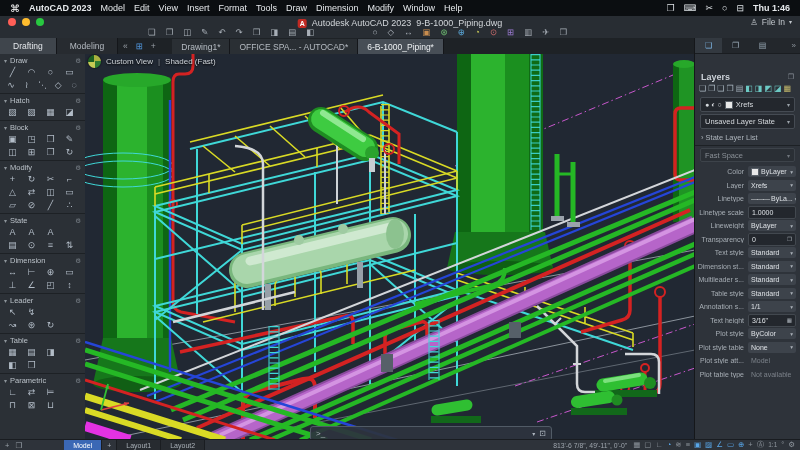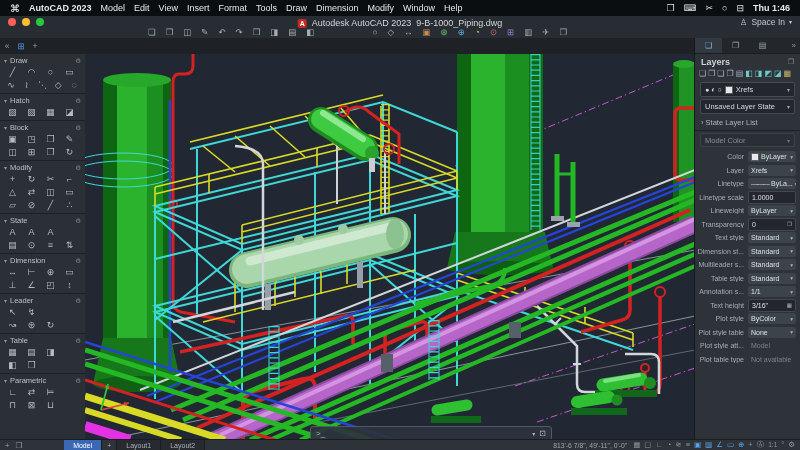--- a/index.html
+++ b/index.html
@@ -76,21 +76,21 @@
   .s-gray{stroke:#8b939c;stroke-width:1;fill:none;}
   .s-gray2{stroke:#5f6771;stroke-width:1;fill:none;}
   .s-dash{stroke:var(--dash-magenta);stroke-width:1;fill:none;stroke-dasharray:7 3 1.5 3;}
 
   .rightpanel{position:absolute;top:38px;right:0;width:105px;bottom:10px;background:#2e333a;
     border-left:1px solid #15171a;font-size:8px;color:#b9c0c7;overflow:hidden;}
   .rp-tabs{height:15px;display:flex;background:#23272c;align-items:stretch;border-bottom:1px solid #1a1d21;}
   .rptab{width:27px;display:flex;align-items:center;justify-content:center;font-size:8px;color:#9fb0be;}
   .rptab.act{background:#333940;color:#7fb8e8;}
   .rp-ovf{margin-left:auto;padding:0 4px;display:flex;align-items:center;color:#8b929a;}
-  .rp-title{display:flex;align-items:center;padding:3px 6px 2px;font-size:9px;font-weight:bold;color:#ccd2d8;text-align:right;}
+  .rp-title{display:flex;align-items:center;padding:18px 6px 2px;font-size:9px;font-weight:bold;color:#ccd2d8;text-align:right;}
   .rp-title .ric{margin-left:auto;font-weight:normal;font-size:7px;color:#8b929a;display:flex;gap:4px;}
   #layer-tools{display:flex;gap:2px;padding:1px 4px 2px;}
   .lti{font-size:8px;line-height:1;color:#a9b6c0;}
   .combo{margin:2px 5px;height:13px;background:#23272d;border:1px solid #454b53;border-radius:2px;
     display:flex;align-items:center;gap:3px;padding:0 4px;color:#d5d9dd;font-size:7.5px;white-space:nowrap;}
   .combo .arr{margin-left:auto;font-size:6px;color:#9aa1a8;}
   .chip{width:6px;height:6px;display:inline-block;border:1px solid #585f66;}
   .dot{font-size:7px;line-height:1;}
   .showlist{padding:2px 6px 3px;color:#aeb5bc;font-size:7.5px;border-bottom:1px solid #1d2125;}
   .selbox{margin:2px 5px 3px;height:12px;background:#2a2f35;border:1px solid #3d434a;border-radius:2px;
@@ -156,21 +156,21 @@
         <span class="tl" style="background: rgb(254, 188, 46);"></span>
         <span class="tl" style="background: rgb(40, 200, 64);"></span>
       </span>
     <span class="title-center">
       <span class="acad-badge">A</span>
       <span>Autodesk AutoCAD 2023</span>
       <span>9-B-1000_Piping.dwg</span>
     </span>
     <span class="signin">
       <span>♙</span>
-      <span>Space In</span>
+      <span>File In</span>
       <span style="font-size:6px">▾</span>
     </span>
   </div>
   <div class="tb-icons">
     <span id="qat-left">
         <span class="qi">❏</span>
         <span class="qi">❐</span>
         <span class="qi">◫</span>
         <span class="qi">✎</span>
         <span class="qi">↶</span>
@@ -191,23 +191,32 @@
         <span class="qi" style="color: rgb(201, 106, 106);">⊙</span>
         <span class="qi" style="color: rgb(154, 122, 208);">⊞</span>
         <span class="qi">▥</span>
         <span class="qi">✈</span>
         <span class="qi">❐</span>
       </span>
   </div>
 </div>
 
 <div class="tabrow">
+  <span id="ws-tabs" style="display:flex">
+      <span class="wtab act">Drafting</span>
+      <span class="wtab">Modeling</span>
+    </span>
   <span class="tctl">«</span>
   <span class="tctl blue">⊞</span>
   <span class="tctl">+</span>
+  <span id="doc-tabs">
+      <span class="dtab">Drawing1*</span>
+      <span class="dtab">OFFICE SPA... - AUTOCAD*</span>
+      <span class="dtab act">6-B-1000_Piping*</span>
+    </span>
 </div>
 
 <div class="palette" id="palette">
     <div class="psec">
       <div class="psec-h">
         <span class="car">▾</span>
         <span>Draw</span>
         <span class="gear">⚙</span>
       </div>
       <div class="prw">
@@ -547,20 +556,26 @@
     <line x1="352" y1="356" x2="382" y2="351" stroke="#2fbf32" stroke-width="11" stroke-linecap="round"></line>
   </g>
 
   <g>
     <path d="M16,356 L44,349" stroke="#e04040" stroke-width="1.8"></path>
     <path d="M44,349 l-5,-1 l1,4 Z" fill="#e04040"></path>
     <path d="M16,356 L23,330" stroke="#35c035" stroke-width="1.8"></path>
     <path d="M23,330 l-3,4 l4,1 Z" fill="#35c035"></path>
   </g>
 </svg>
+  <div class="vp-label">
+    <span class="navball"></span>
+    <span>Custom View</span>
+    <span class="vp-sep">|</span>
+    <span>Shaded (Fast)</span>
+  </div>
   <div class="cmdbar">
     <span>&gt;_</span>
     <input value="" style="">
     <span style="font-size:6px">▾</span>
     <span>⊡</span>
   </div>
 </div>
 
 <div class="rightpanel">
   <div class="rp-tabs" id="rp-tabs">
@@ -597,21 +612,21 @@
   </div>
   <div class="combo">
     <span>Unsaved Layer State</span>
     <span class="arr">▾</span>
   </div>
   <div class="showlist">
     <span>›</span>
     <span>State Layer List</span>
   </div>
   <div class="selbox">
-    <span>Model Color</span>
+    <span>Fast Space</span>
     <span class="arr">▾</span>
   </div>
   <div id="prop-rows">
       <div class="prow">
         <span class="plabel">Color</span>
         <span class="pval">
           <span class="pchip" style="background: rgb(232, 232, 232);"></span>
           <span>ByLayer</span>
           <span class="arr">▾</span>
         </span>

